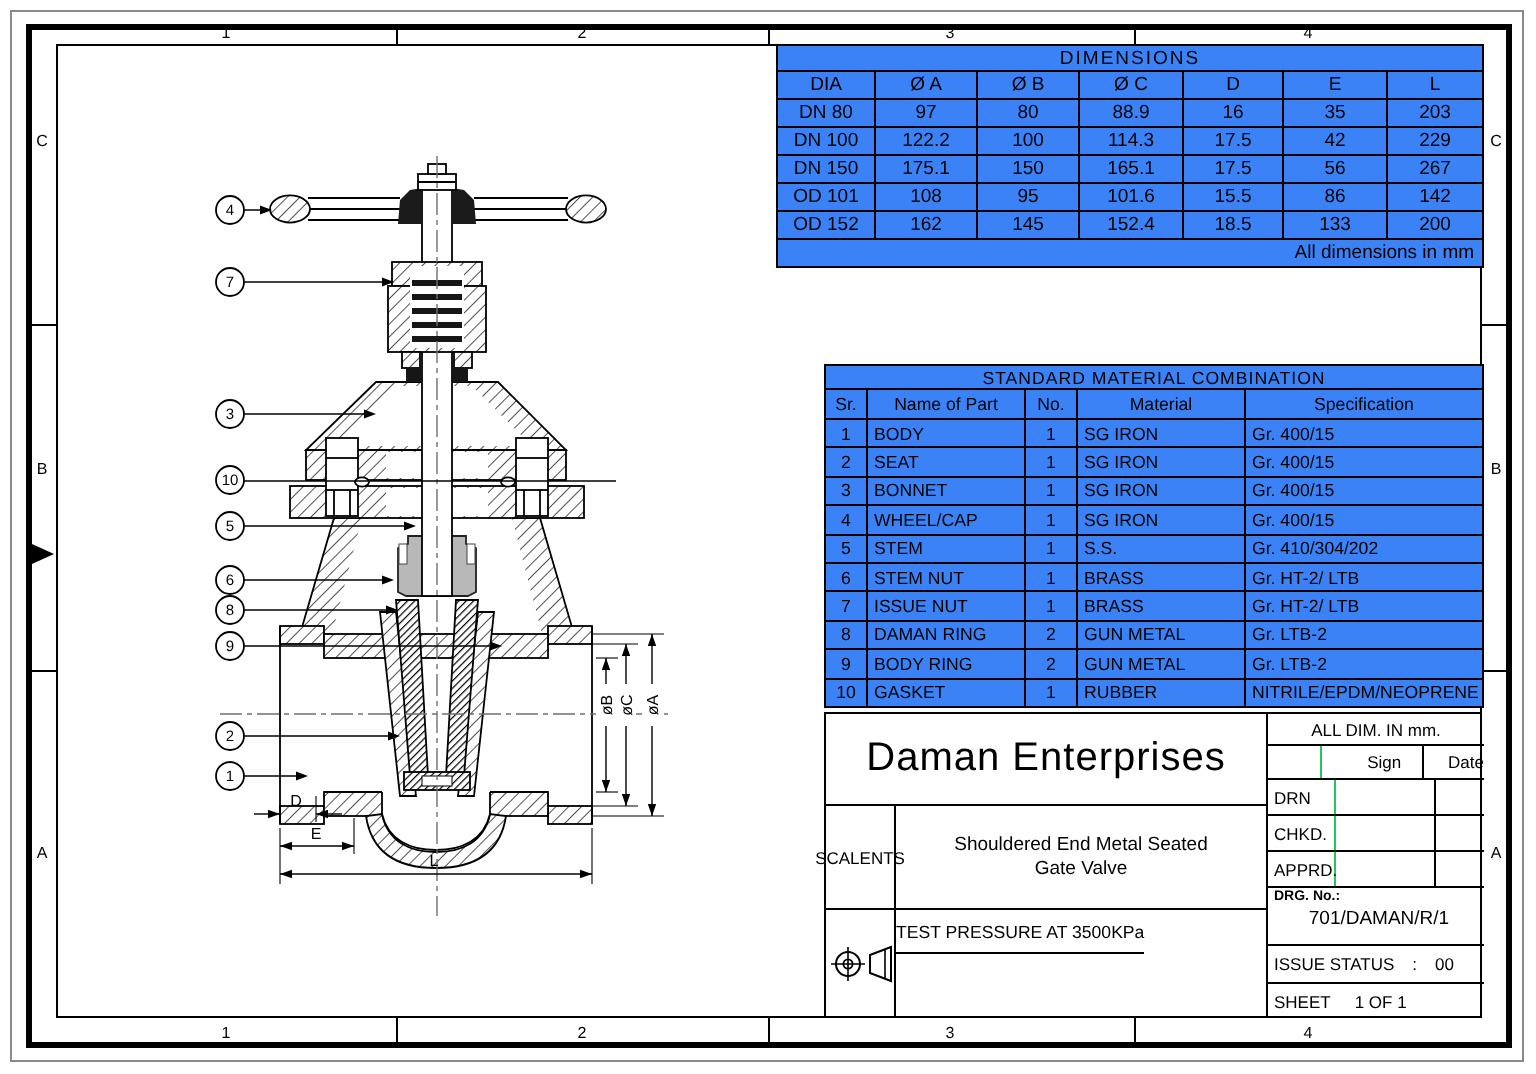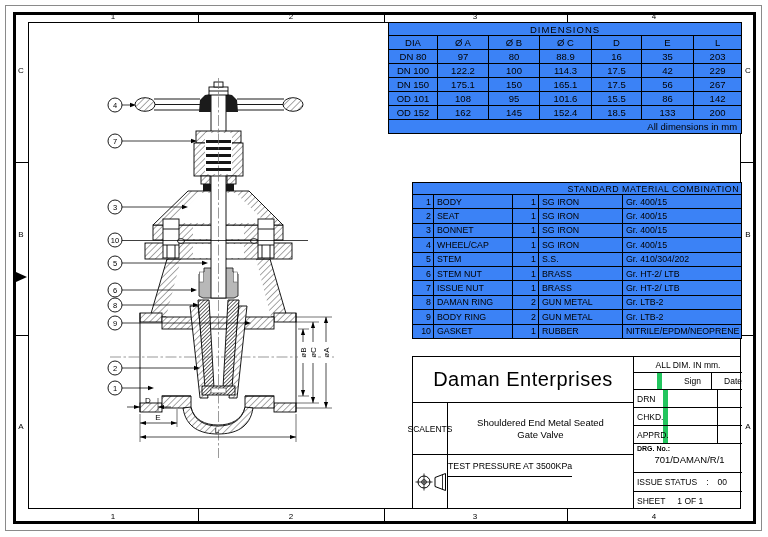--- a/index.html
+++ b/index.html
@@ -22,42 +22,42 @@
   th,td{border:1px solid #000;padding:0 2px;overflow:hidden;white-space:nowrap;font-weight:normal;}
   .dim-table{left:388px;top:22px;width:353px;font-size:9.5px;}
   .dim-table .t-title td{height:12px;text-align:center;letter-spacing:1px;}
   .dim-table th{height:13px;text-align:center;}
   .dim-table td{height:13px;text-align:center;}
   .dim-table .t-foot td{text-align:right;padding-right:4px;height:13px;}
   .mat-table{left:412px;top:182px;width:329px;font-size:8.8px;}
   .mat-table .t-title td{height:11px;text-align:center;letter-spacing:0.5px;}
   .mat-table th{height:14px;text-align:center;}
   .mat-table td{height:13.4px;}
-  .mat-table td:nth-child(1),.mat-table td:nth-child(3){text-align:right;}
+  .mat-table td:nth-child(1),.mat-table td:nth-child(3){text-align:center;}
   .mat-table td:nth-child(2),.mat-table td:nth-child(4),.mat-table td:nth-child(5){text-align:left;padding-left:3px;}
   
   .tblock{position:absolute;left:412px;top:356px;width:329px;height:153px;border:1px solid #000;box-sizing:border-box;background:#fff;}
   .tb-left{position:absolute;left:0;top:0;width:220px;height:151px;}
   .tb-company{height:46px;border-bottom:1px solid #000;display:flex;align-items:center;justify-content:center;
               font-size:20px;letter-spacing:0.5px;box-sizing:border-box;}
   .tb-mid{height:52px;border-bottom:1px solid #000;display:flex;box-sizing:border-box;}
   .tb-scale{width:35px;border-right:1px solid #000;display:flex;align-items:center;justify-content:center;
             font-size:8.5px;box-sizing:border-box;line-height:12px;}
   .tb-title-cell{flex:1;display:flex;flex-direction:column;align-items:center;justify-content:center;font-size:9.5px;line-height:12px;}
   .tb-bottom{height:53px;display:flex;box-sizing:border-box;}
   .tb-proj{width:35px;border-right:1px solid #000;display:flex;align-items:center;justify-content:center;box-sizing:border-box;}
   .tb-press-area{flex:1;display:flex;flex-direction:row;}
   .tb-press{height:22px;border-bottom:1px solid #000;display:flex;align-items:center;justify-content:center;font-size:8.8px;box-sizing:border-box;}
   .tb-empty{flex:1;}
   .tb-right{position:absolute;left:220px;top:0;width:109px;height:151px;border-left:1px solid #000;box-sizing:border-box;font-size:8.5px;}
   .tbr-row{border-bottom:1px solid #000;box-sizing:border-box;display:flex;align-items:center;}
   .tbr-alldim{height:16px;justify-content:center;}
   .tbr-sign{height:17px;gap:12px;}
   .tbr-who{height:18px;}
-  .tbr-cell-a{width:34px;height:100%;border-right:5px solid #22c55e;box-sizing:border-box;display:flex;align-items:center;padding-left:3px;}
+  .tbr-cell-a{width:34px;height:100%;border-right:1px solid #22c55e;box-sizing:border-box;display:flex;align-items:center;padding-left:3px;}
   .tbr-cell-b{width:50px;height:100%;border-right:1px solid #000;box-sizing:border-box;display:flex;align-items:center;justify-content:center;}
   .tbr-cell-c{flex:1;height:100%;display:flex;align-items:center;justify-content:center;text-align:center;}
   .tbr-drg{height:29px;display:block;padding:1px 0 0 3px;}
   .tbr-drg-label{font-size:7px;font-weight:bold;display:block;}
   .tbr-drg-value{font-size:9.5px;font-weight:normal;display:block;text-align:center;margin-top:2px;}
   .tbr-issue{height:19px;padding-left:3px;}
   .tbr-issue span{margin-right:9px;}
   .tbr-sheet{height:17px;border-bottom:none;padding-left:3px;}
   .tbr-sheet span{margin-right:12px;}
   
@@ -193,20 +193,27 @@
         <col style="width:21px">
         <col style="width:79px">
         <col style="width:26px">
         <col style="width:84px">
         <col style="width:119px">
       </colgroup>
     <tbody>
       <tr class="t-title">
           <td colspan="5">STANDARD MATERIAL COMBINATION</td>
         </tr>
+      <tr>
+        <th>Sr.</th>
+        <th>Name of Part</th>
+        <th>No.</th>
+        <th>Material</th>
+        <th>Specification</th>
+      </tr>
     </tbody>
     <tbody>
         <tr>
           <td>1</td>
           <td>BODY</td>
           <td>1</td>
           <td>SG IRON</td>
           <td>Gr. 400/15</td>
         </tr>
         <tr>

